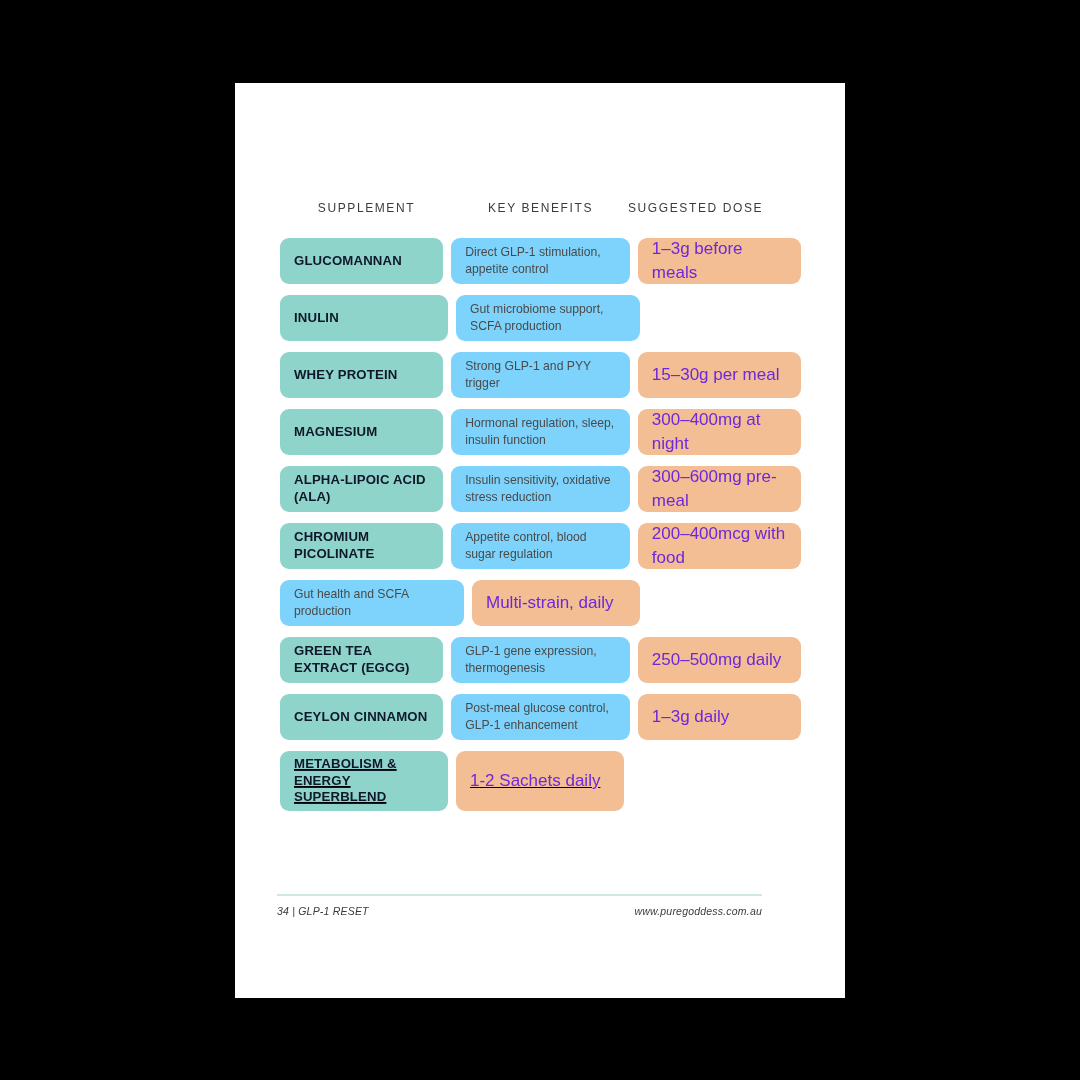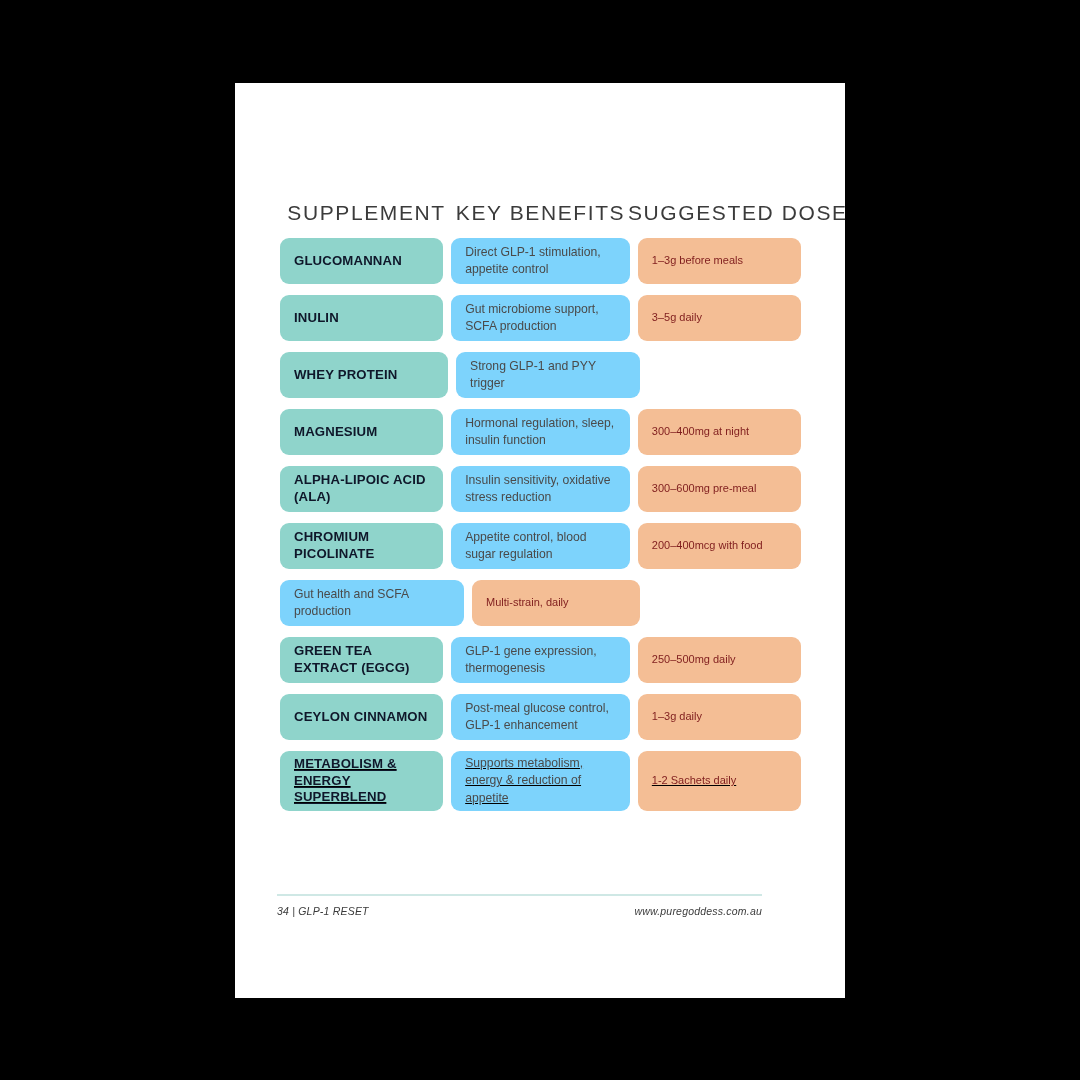--- a/index.html
+++ b/index.html
@@ -32,21 +32,21 @@
 
   
   .table-head {
     position: absolute;
     left: 45px;
     top: 118px;
     width: 520px;
     display: flex;
   }
   .col-head {
-    font-size: 21px;
+    font-size: 12px;
     font-weight: 300;
     letter-spacing: 1.6px;
     color: #3b3b3b;
     white-space: nowrap;
     font-family: "Liberation Sans", sans-serif;
   }
   .col-head.supplement { width: 173px; text-align: center; }
   .col-head.benefits   { width: 175px; text-align: center; }
   .col-head.dose       { width: 172px; text-align: left; }
 
@@ -98,23 +98,23 @@
   }
 
   .benefit-text {
     font-size: 12.2px;
     font-weight: 400;
     color: #4a4a4a;
     line-height: 1.42;
   }
 
   .dose-text {
-    font-size: 11px;
+    font-size: 17px;
     font-weight: 400;
-    color: #7f1d1d;
+    color: #6d28d9;
     line-height: 1.42;
   }
 
   
   .row.h1 .cell { height: 46px; }
   .row.h3 .cell { height: 60px; }
 
   
   .footer-rule {
     position: absolute;
@@ -165,31 +165,31 @@
             <span class="dose-text">1–3g before meals</span>
           </div>
         </div>
         <div class="row h1">
           <div class="cell supplement">
             <span class="supp-text">INULIN</span>
           </div>
           <div class="cell benefits">
             <span class="benefit-text">Gut microbiome support, SCFA production</span>
           </div>
-          <div class="cell dose">
-            <span class="dose-text">3–5g daily</span>
-          </div>
         </div>
         <div class="row h1">
           <div class="cell supplement">
             <span class="supp-text">WHEY PROTEIN</span>
           </div>
           <div class="cell benefits">
             <span class="benefit-text">Strong GLP-1 and PYY trigger</span>
           </div>
+          <div class="cell dose">
+            <span class="dose-text">15–30g per meal</span>
+          </div>
         </div>
         <div class="row h1">
           <div class="cell supplement">
             <span class="supp-text">MAGNESIUM</span>
           </div>
           <div class="cell benefits">
             <span class="benefit-text">Hormonal regulation, sleep, insulin function</span>
           </div>
           <div class="cell dose">
             <span class="dose-text">300–400mg at night</span>
@@ -243,23 +243,20 @@
           <div class="cell benefits">
             <span class="benefit-text">Post-meal glucose control, GLP-1 enhancement</span>
           </div>
           <div class="cell dose">
             <span class="dose-text">1–3g daily</span>
           </div>
         </div>
         <div class="row h3">
           <div class="cell supplement">
             <span class="supp-text link">METABOLISM &amp; ENERGY SUPERBLEND</span>
-          </div>
-          <div class="cell benefits">
-            <span class="benefit-text">Supports metabolism, energy &amp; reduction of appetite</span>
           </div>
           <div class="cell dose">
             <span class="dose-text">1-2 Sachets daily</span>
           </div>
         </div>
       </div>
 
     <div class="footer-rule"></div>
 
     <div class="footer">

